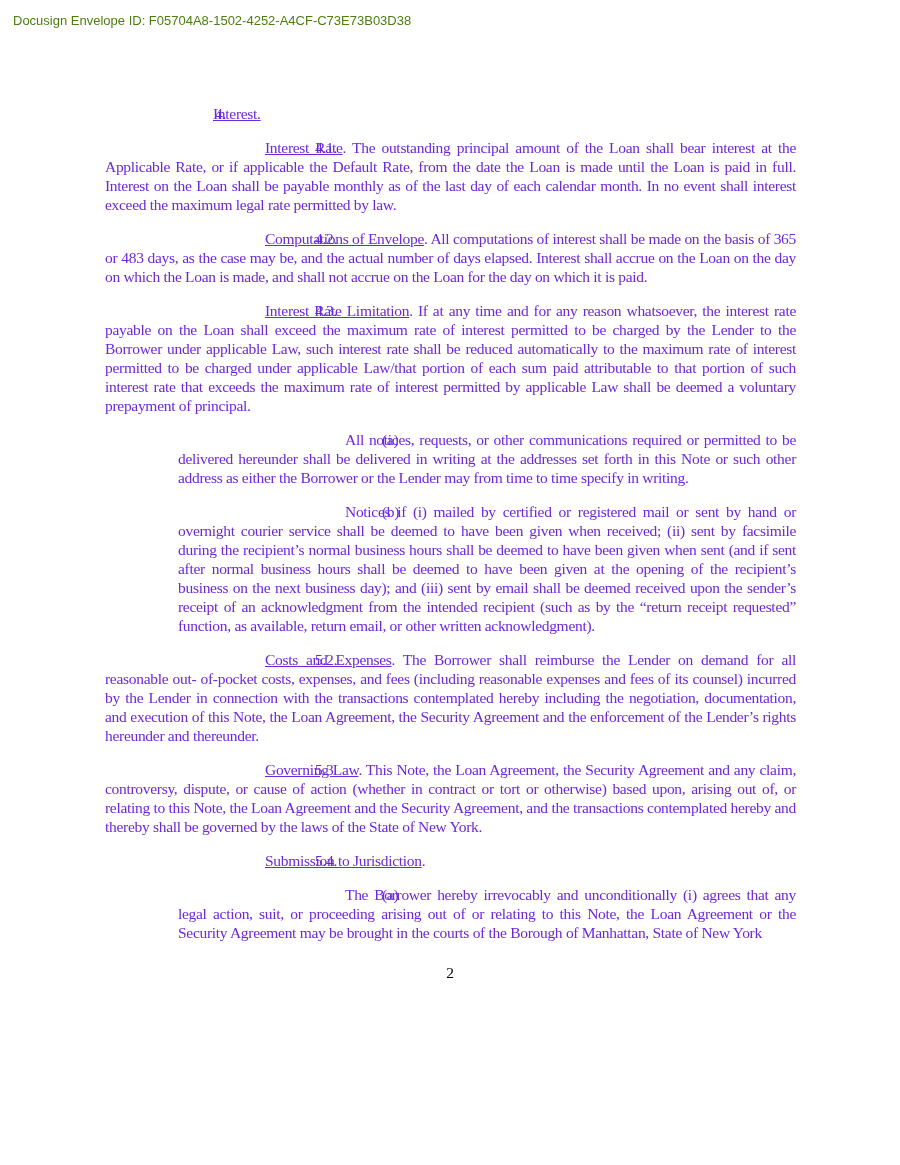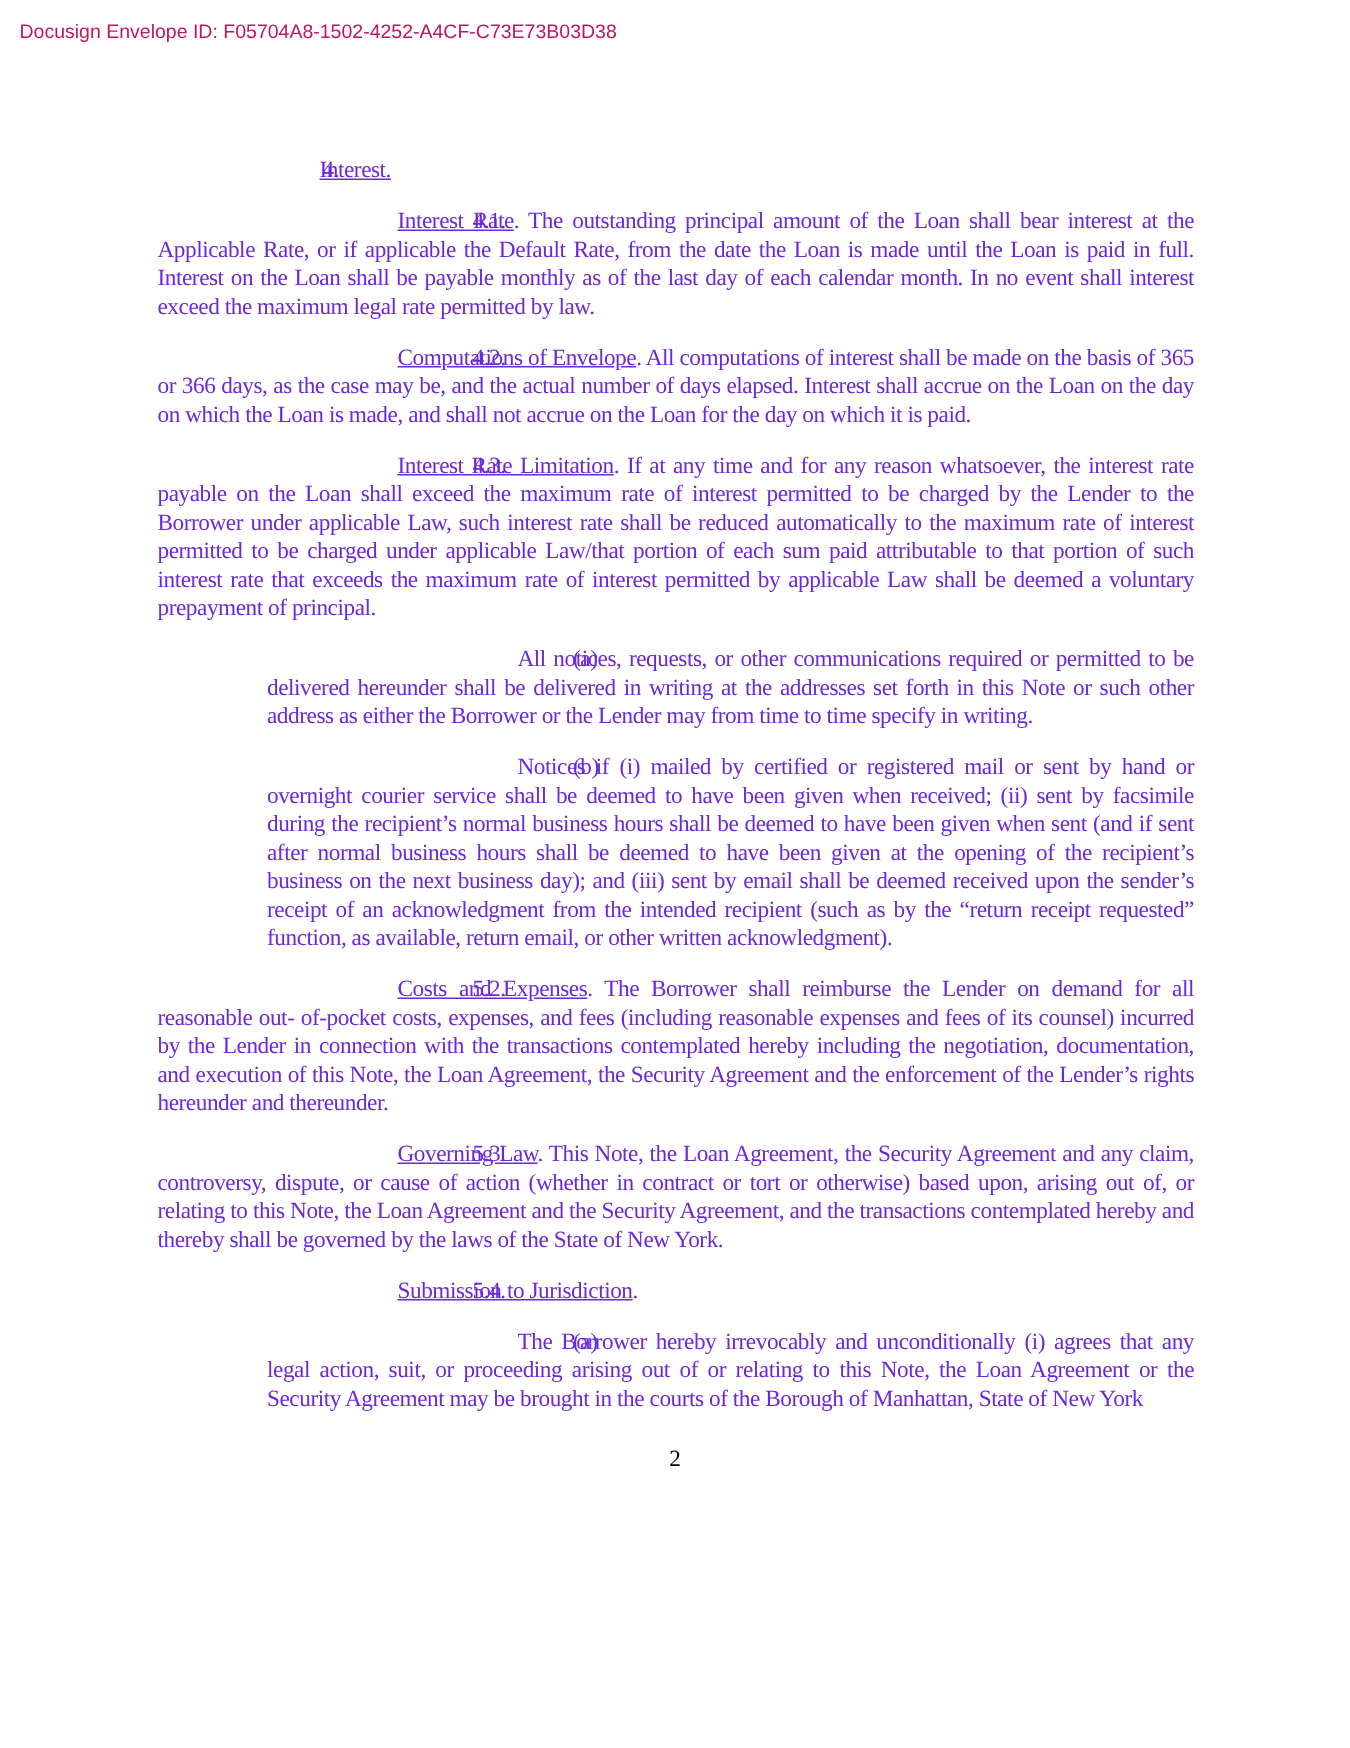--- a/index.html
+++ b/index.html
@@ -13,21 +13,21 @@
     position: relative;
     color: #000000;
     overflow: hidden;
   }
   .docusign-header {
     position: absolute;
     top: 13px;
     left: 13px;
     font-family: "Liberation Sans", sans-serif;
     font-size: 13px;
-    color: #be185d;
+    color: #4d7c0f;
     white-space: nowrap;
   }
   .doc-body {
     margin: 0 104px 0 105px;
     padding-top: 104px;
     font-family: "Liberation Serif", serif;
     font-size: 15.5px;
     line-height: 19px;
     letter-spacing: -0.3px;
     color: #6d28d9;
@@ -74,21 +74,21 @@
   }
 </style>
 </head>
 <body>
 
 <div class="docusign-header">Docusign Envelope ID: F05704A8-1502-4252-A4CF-C73E73B03D38</div>
 
 <div class="doc-body" id="doc-body">
     <p class="para section-heading"><span class="num">4.</span><span class="u">Interest.</span></p>
     <p class="para subsection"><span class="num">4.1.</span><span class="u">Interest Rate</span><span>. The outstanding principal amount of the Loan shall bear interest at the Applicable Rate, or if applicable the Default Rate, from the date the Loan is made until the Loan is paid in full.  Interest on the Loan shall be payable monthly as of the last day of each calendar month. In no event shall interest exceed the maximum legal rate permitted by law.</span></p>
-    <p class="para subsection"><span class="num">4.2.</span><span class="u">Computations of Envelope</span><span>. All computations of interest shall be made on the basis of 365 or 366 days, as the case may be, and the actual number of days elapsed. Interest shall accrue on the Loan on the day on which the Loan is made, and shall not accrue on the Loan for the day on which it is paid.</span></p>
+    <p class="para subsection"><span class="num">4.2.</span><span class="u">Computations of Envelope</span><span>. All computations of interest shall be made on the basis of 365 or 483 days, as the case may be, and the actual number of days elapsed. Interest shall accrue on the Loan on the day on which the Loan is made, and shall not accrue on the Loan for the day on which it is paid.</span></p>
     <p class="para subsection"><span class="num">4.3.</span><span class="u">Interest Rate Limitation</span><span>. If at any time and for any reason whatsoever, the interest rate payable on the Loan shall exceed the maximum rate of interest permitted to be charged by the Lender to the Borrower under applicable Law, such interest rate shall be reduced automatically to the maximum rate of interest permitted to be charged under applicable Law/that portion of each sum paid attributable to that portion of such interest rate that exceeds the maximum rate of interest permitted by applicable Law shall be deemed a voluntary prepayment of principal.</span></p>
     <p class="para list-item"><span class="marker">(a)</span><span>All notices, requests, or other communications required or permitted to be delivered hereunder shall be delivered in writing at the addresses set forth in this Note or such other address as either the Borrower or the Lender may from time to time specify in writing.</span></p>
     <p class="para list-item"><span class="marker">(b)</span><span>Notices if (i) mailed by certified or registered mail or sent by hand or overnight courier service shall be deemed to have been given when received; (ii) sent by facsimile during the recipient’s normal business hours shall be deemed to have been given when sent (and if sent after normal business hours shall be deemed to have been given at the opening of the recipient’s business on the next business day); and (iii) sent by email shall be deemed received upon the sender’s receipt of an acknowledgment from the intended recipient (such as by the “return receipt requested” function, as available, return email, or other written acknowledgment).</span></p>
     <p class="para subsection"><span class="num">5.2.</span><span class="u">Costs and Expenses</span><span>. The Borrower shall reimburse the Lender on demand for all reasonable out- of-pocket costs, expenses, and fees (including reasonable expenses and fees of its counsel) incurred by the Lender in connection with the transactions contemplated hereby including the negotiation, documentation, and execution of this Note, the Loan Agreement, the Security Agreement and the enforcement of the Lender’s rights hereunder and thereunder.</span></p>
     <p class="para subsection"><span class="num">5.3.</span><span class="u">Governing Law</span><span>. This Note, the Loan Agreement, the Security Agreement and any claim, controversy, dispute, or cause of action (whether in contract or tort or otherwise) based upon, arising out of, or relating to this Note, the Loan Agreement and the Security Agreement, and the transactions contemplated hereby and thereby shall be governed by the laws of the State of New York.</span></p>
     <p class="para subsection"><span class="num">5.4.</span><span class="u">Submission to Jurisdiction</span><span>.</span></p>
     <p class="para list-item"><span class="marker">(a)</span><span>The Borrower hereby irrevocably and unconditionally (i) agrees that any legal action, suit, or proceeding arising out of or relating to this Note, the Loan Agreement or the Security Agreement may be brought in the courts of the Borough of Manhattan, State of New York</span></p>
   </div>
 
 <div class="page-number">2</div>

